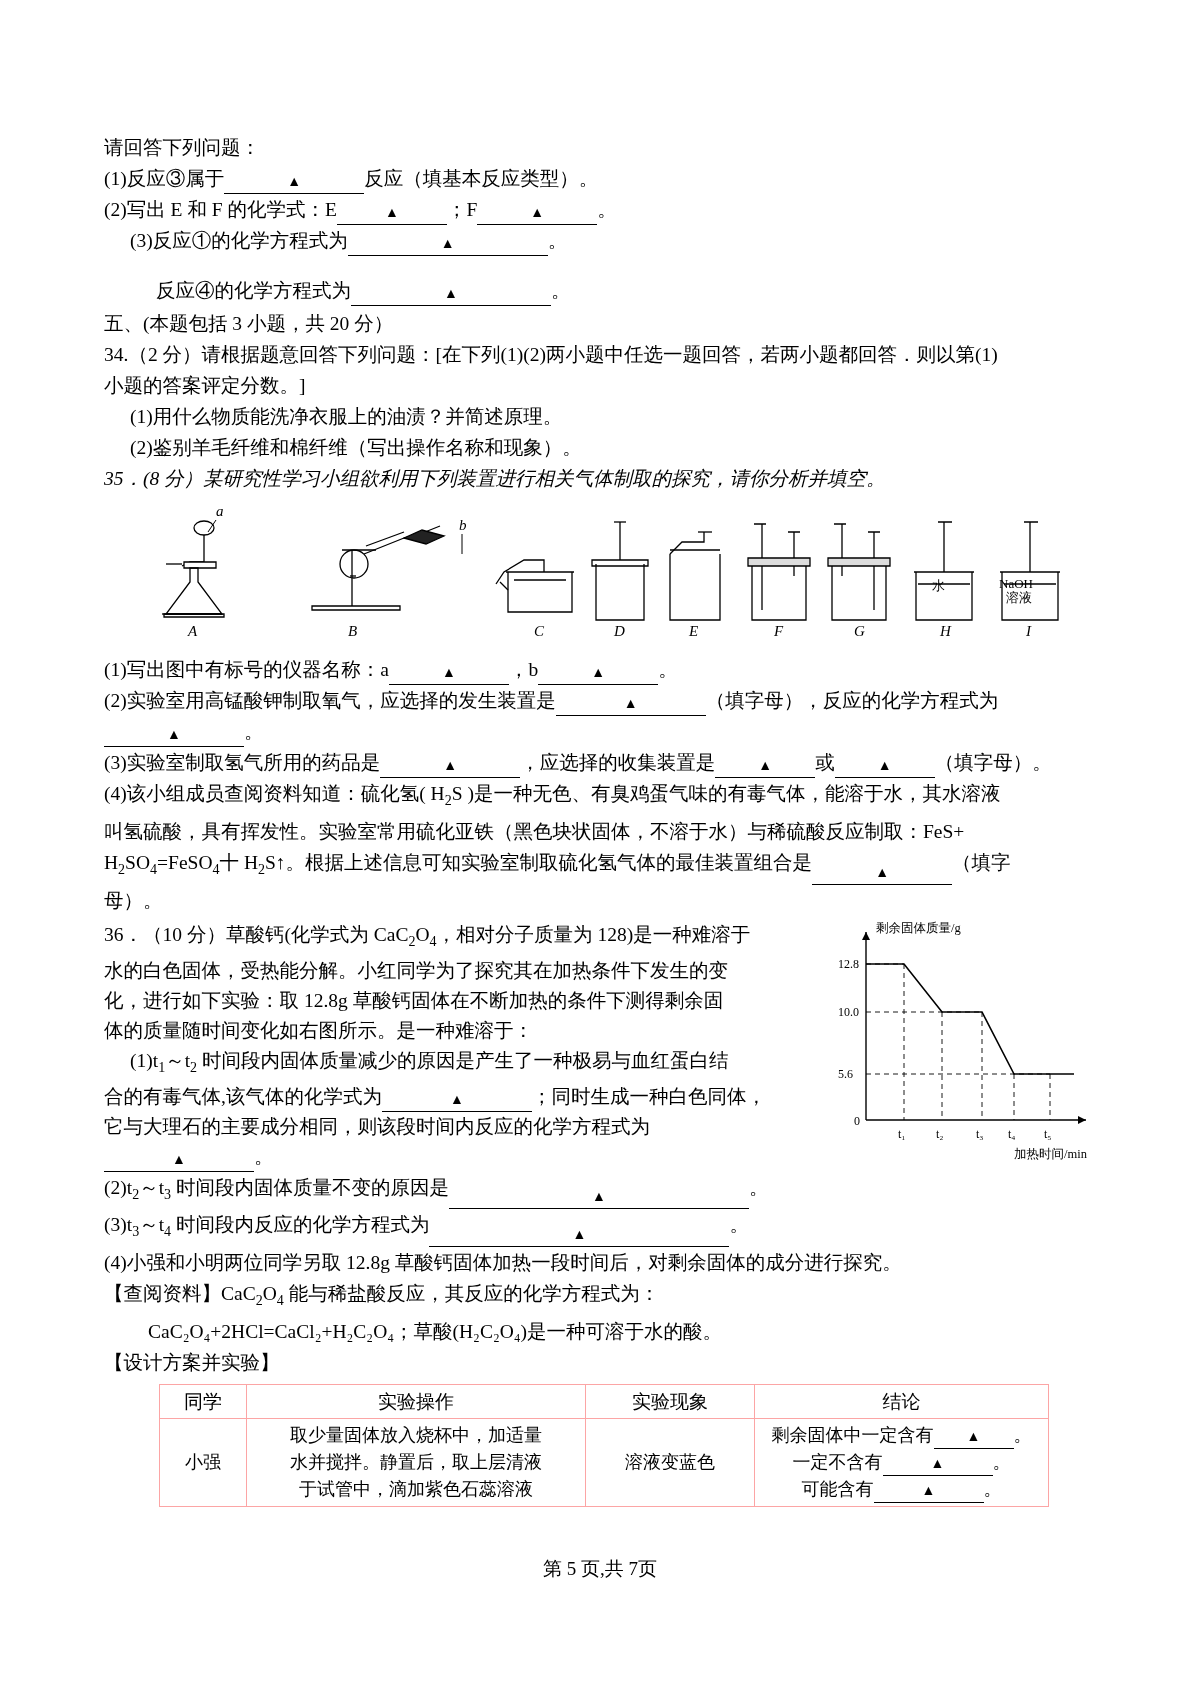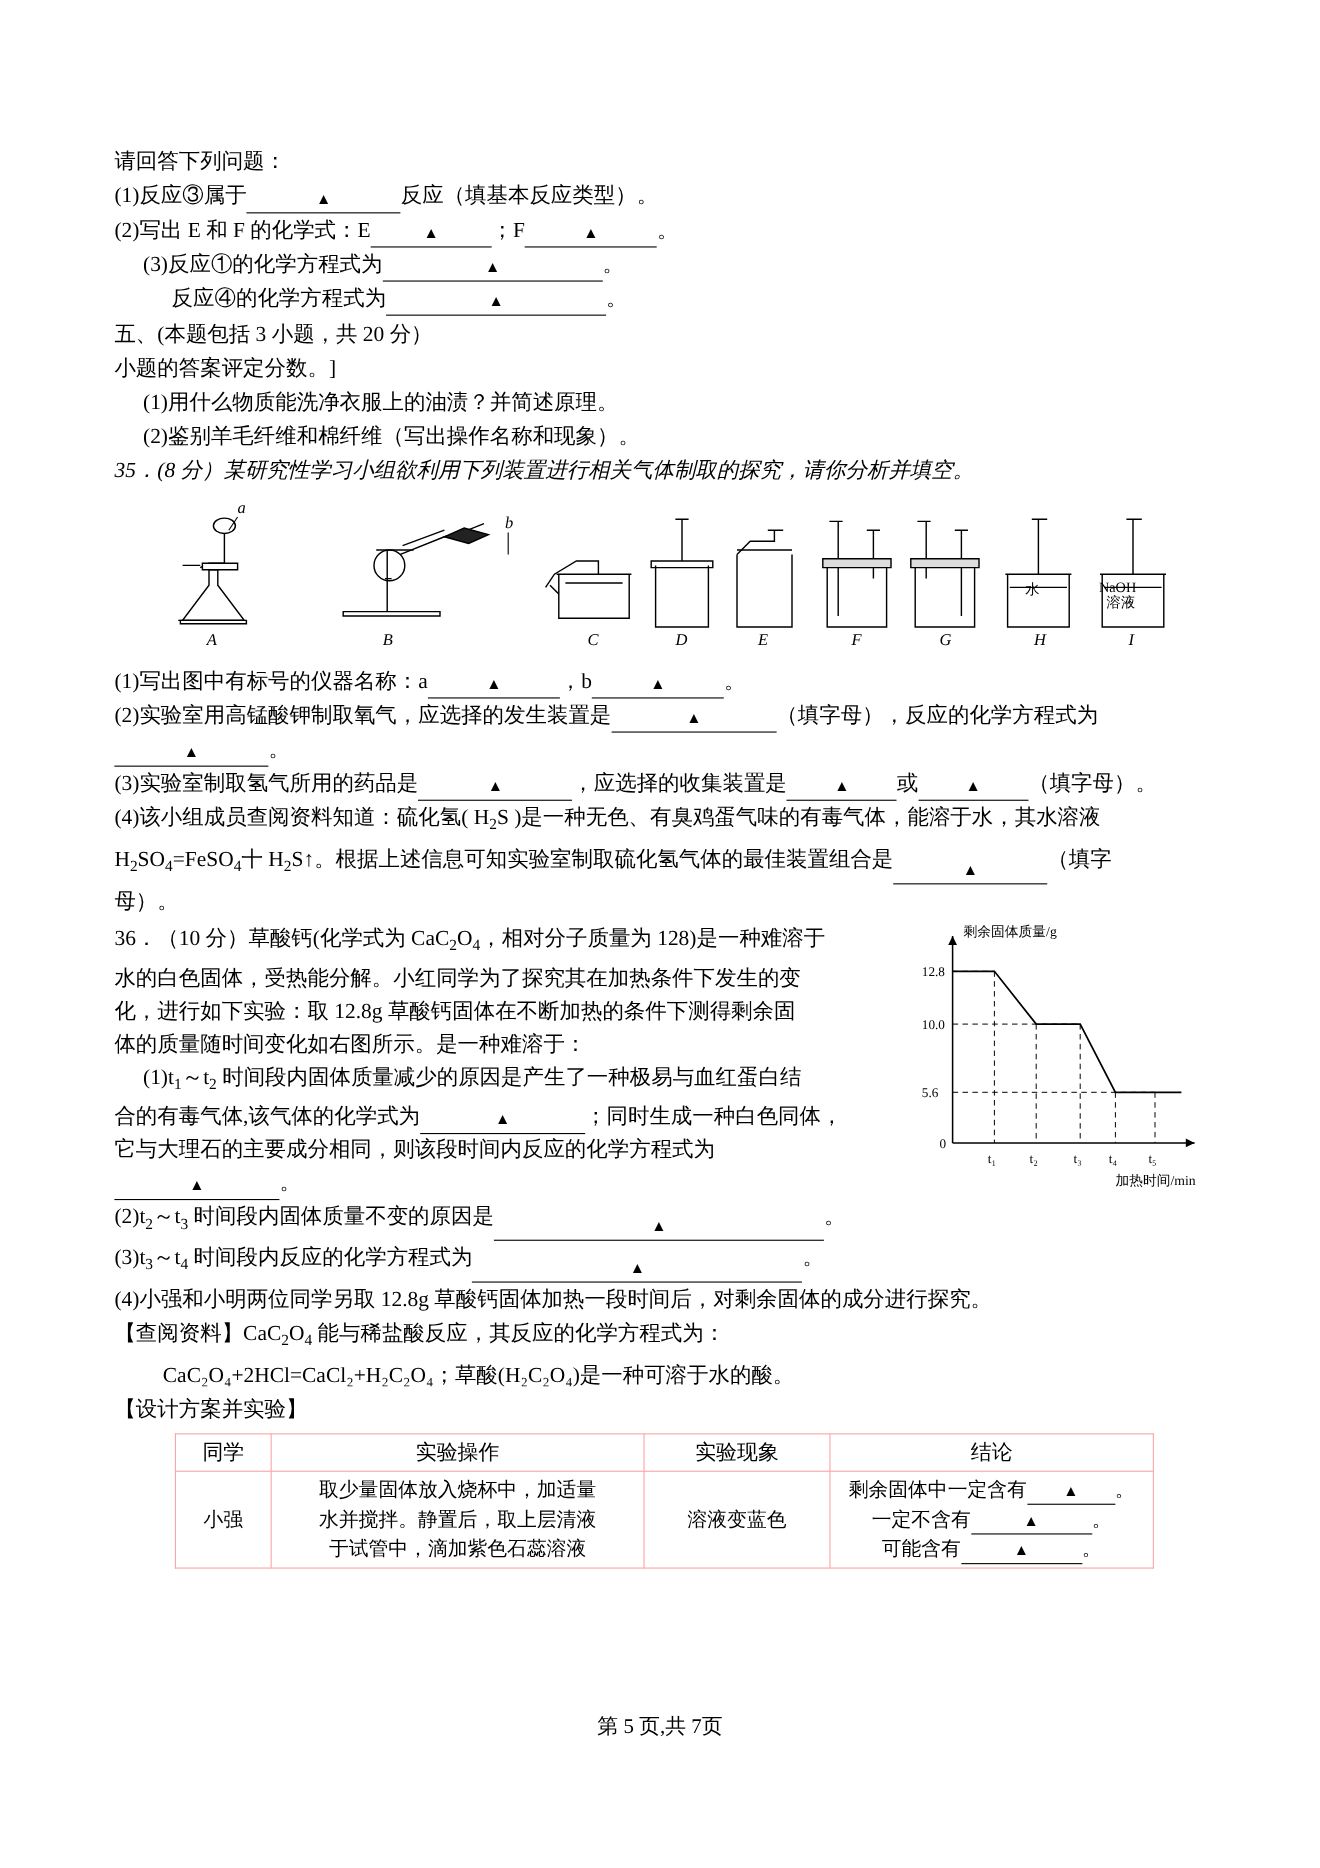--- a/index.html
+++ b/index.html
@@ -26,21 +26,21 @@
     left: 104px;
     top: 132px;
     width: 1000px;
   }
   .line {
     font-size: 19.5px;
     line-height: 31px;
     white-space: nowrap;
   }
   .indent2 { padding-left: 26px; }
-  .indent3 { padding-left: 52px; }
+  .indent3 { padding-left: 52px; margin-top: 19px; }
   .blank {
     display: inline-block;
     border-bottom: 1px solid #000;
     text-align: center;
     vertical-align: bottom;
     line-height: 20px;
     height: 21px;
   }
   .tri { font-size: 14px; vertical-align: 2px; }
   .b80 { width: 80px; }
@@ -117,20 +117,21 @@
   <div class="line indent2">
     <span>(3)反应①的化学方程式为</span><span class="blank b200"><span class="tri">▲</span></span><span>。</span>
   </div>
 
   <div class="line indent3">
     <span>反应④的化学方程式为</span><span class="blank b200"><span class="tri">▲</span></span><span>。</span>
   </div>
 
   <div class="line" style="margin-top:2px;">五、(本题包括 3 小题，共 20 分）</div>
 
+  <div class="line">34.（2 分）请根据题意回答下列问题：[在下列(1)(2)两小题中任选一题回答，若两小题都回答．则以第(1)</div>
   <div class="line">小题的答案评定分数。]</div>
   <div class="line indent2">(1)用什么物质能洗净衣服上的油渍？并简述原理。</div>
   <div class="line indent2">(2)鉴别羊毛纤维和棉纤维（写出操作名称和现象）。</div>
 
   <div class="line" style="margin-top:0;font-style:italic;">35．(8 分）某研究性学习小组欲利用下列装置进行相关气体制取的探究，请你分析并填空。</div>
 
   <div class="figure">
     <svg width="1000" height="152" viewBox="0 0 1000 152">
       <g stroke="#000" fill="none" stroke-width="1.3">
 
@@ -228,20 +229,21 @@
     <span class="blank b140"><span class="tri">▲</span></span><span>。</span>
   </div>
 
   <div class="line">
     <span>(3)实验室制取氢气所用的药品是</span><span class="blank b140"><span class="tri">▲</span></span><span>，应选择的收集装置是</span><span class="blank b100"><span class="tri">▲</span></span><span>或</span><span class="blank b100"><span class="tri">▲</span></span><span>（填字母）。</span>
   </div>
 
   <div class="line">
     <span>(4)该小组成员查阅资料知道：硫化氢( H</span><sub>2</sub><span>S )是一种无色、有臭鸡蛋气味的有毒气体，能溶于水，其水溶液</span>
   </div>
+  <div class="line">叫氢硫酸，具有挥发性。实验室常用硫化亚铁（黑色块状固体，不溶于水）与稀硫酸反应制取：FeS+</div>
   <div class="line">
     <span>H</span><sub>2</sub><span>SO</span><sub>4</sub><span>=FeSO</span><sub>4</sub><span>十 H</span><sub>2</sub><span>S↑。根据上述信息可知实验室制取硫化氢气体的最佳装置组合是</span><span class="blank b140"><span class="tri">▲</span></span><span>（填字</span>
   </div>
   <div class="line">母）。</div>
 
   <div class="rowflex" style="position:relative; margin-top:4px;align-items:center;">
     <div class="leftcol">
       <div class="line tight">
         <span>36．（10 分）草酸钙(化学式为 CaC</span><sub>2</sub><span>O</span><sub>4</sub><span>，相对分子质量为 128)是一种难溶于</span>
       </div>

